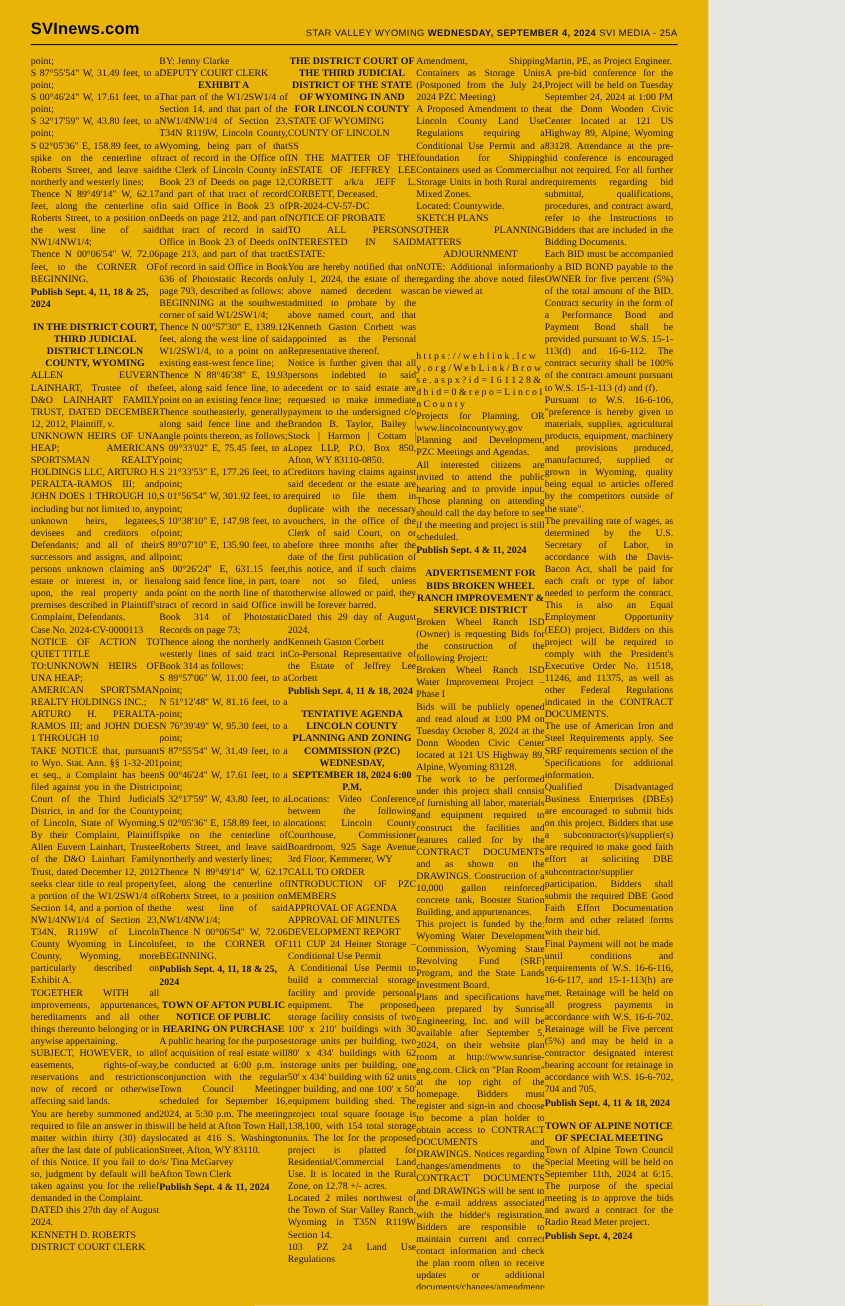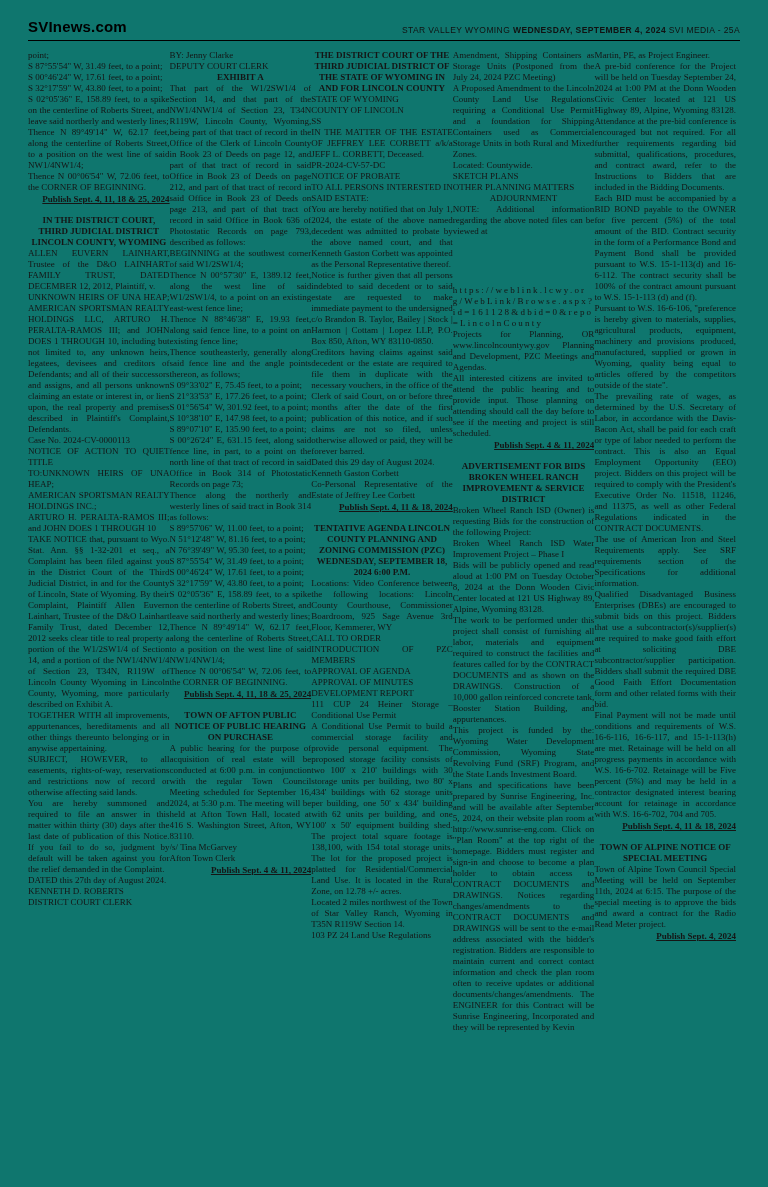--- a/index.html
+++ b/index.html
@@ -3,22 +3,22 @@
 <meta charset="utf-8">
 <style>
   * { margin: 0; padding: 0; box-sizing: border-box; }
   html, body { width: 768px; height: 1187px; }
   body {
     background: #e9e7e2;
     font-family: "Liberation Serif", serif;
     color: #151515;
   }
   .page {
-    width: 768px; height: 1187px;
-    background: #0f766e;
+    width: 644px; height: 1187px;
+    background: #eab308;
     overflow: hidden;
   }
   .masthead {
     display: flex; justify-content: space-between; align-items: flex-end;
     padding: 18px 28px 5px 28px;
   }
   .site-name {
     font-family: "Liberation Sans", sans-serif;
     font-weight: 700; font-size: 15px; letter-spacing: 0.2px; color: #000;
   }
@@ -39,21 +39,21 @@
     flex: 1 1 0; min-width: 0;
     font-size: 9px; line-height: 11px;
     text-align: justify;
     overflow: hidden;
   }
   .col > :first-child { margin-top: 0 !important; }
   .blk { margin: 0; }
   .blk-h  { font-weight: 700; text-align: center; margin-top: 10px; }
   .blk-sh { font-weight: 700; text-align: center; }
   .blk-c  { text-align: center; }
-  .blk-pub { font-weight: 700; text-align: right; margin-top: 1px; text-decoration: underline; }
+  .blk-pub { font-weight: 700; text-align: left; margin-top: 1px; }
   .blk-url { letter-spacing: 2.2px; word-break: break-all; text-align: left; margin-top: 48px; }
 </style>
 </head>
 <body>
 
 <div class="page">
 
   <div class="masthead">
     <div class="site-name">SVInews.com</div>
     <div class="masthead-meta">

